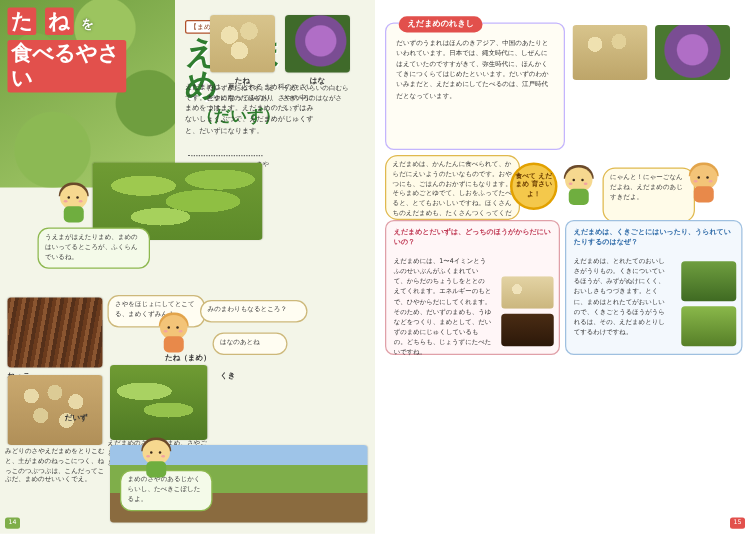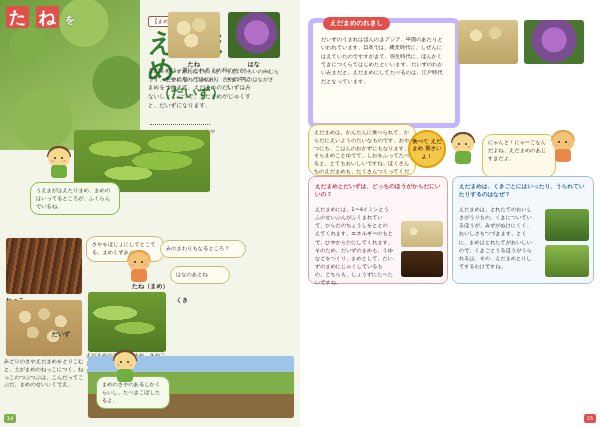--- a/index.html
+++ b/index.html
@@ -132,21 +132,21 @@
 
   .pagenum{
     position:absolute;bottom:4px;font-size:5px;color:#fff;background:#7fae4a;
     width:12px;height:9px;line-height:9px;text-align:center;border-radius:2px;
   }
   .pn-left{left:4px;}
   .pn-right{right:4px;background:#e2504c;}
 
   
   .panel{
-    position:absolute;border:5px solid #c4b5fd;border-radius:7px;background:#fffdf4;
+    position:absolute;border:1px solid #c4b5fd;border-radius:7px;background:#fffdf4;
   }
   .panel-title{
     position:absolute;left:10px;top:-6px;background:#e2504c;color:#fff;
     font-size:6.5px;font-weight:bold;padding:2px 7px;border-radius:8px;white-space:nowrap;
   }
   .panel-body{
     position:absolute;left:8px;right:8px;top:12px;
     font-size:5.2px;line-height:1.6;color:#333;
   }
   .qbox{
@@ -176,20 +176,21 @@
 
 <div class="page">
 
   <div class="left-page">
     <div class="leaf-bg"></div>
 
     <div class="title-block">
       <span class="title-ch">た</span>
       <span class="title-ch">ね</span>
       <span class="title-small">を</span>
+      <div class="title-row2"><span class="title-ch">食べるやさい</span></div>
     </div>
 
     <div class="hd-box">
       <span class="hd-kicker">【まめ科・だいず属】</span>
       <div class="hd-title">えだまめ</div>
       <div class="hd-sub">（だいず）</div>
     </div>
     <div class="hd-body">えだまめは、夏にとれるまめ科のやさいです。さやになってみのり、さやの中にまめをつけます。えだまめのだいずはみないしょくぶつで、えだまめがじゅくすと、だいずになります。</div>
     <div class="dotline"></div>
     <div class="hd-note">さや</div>

